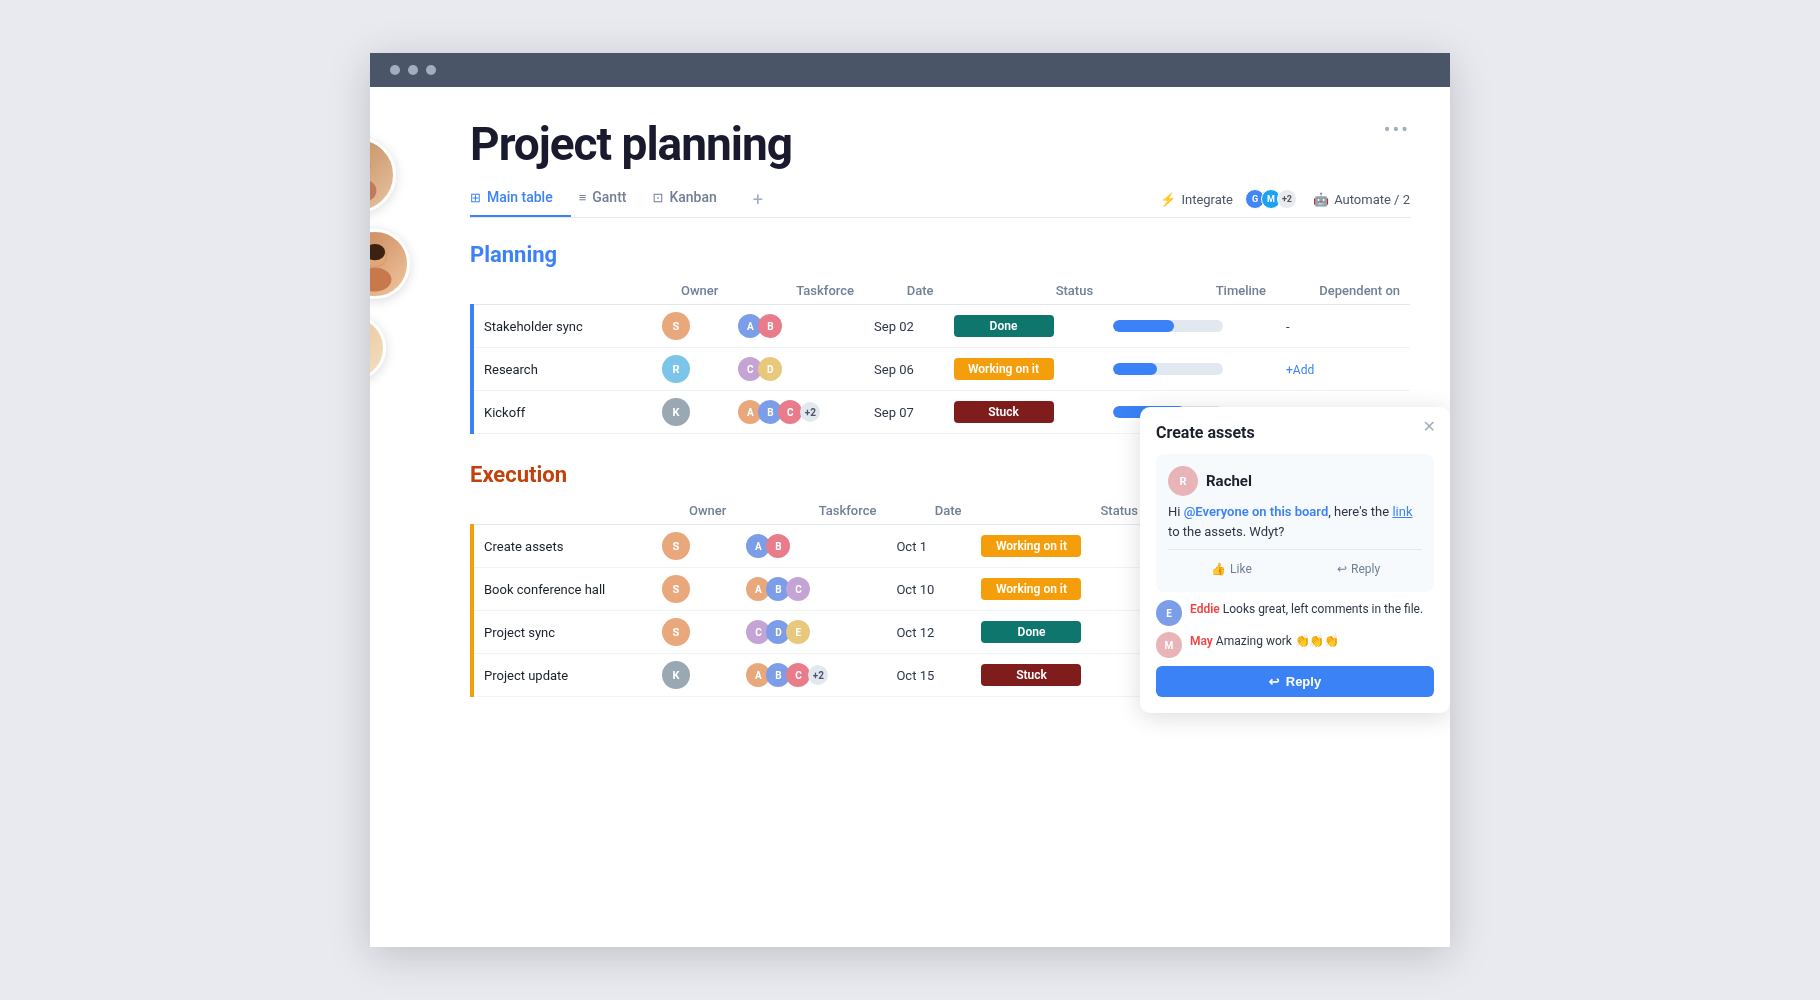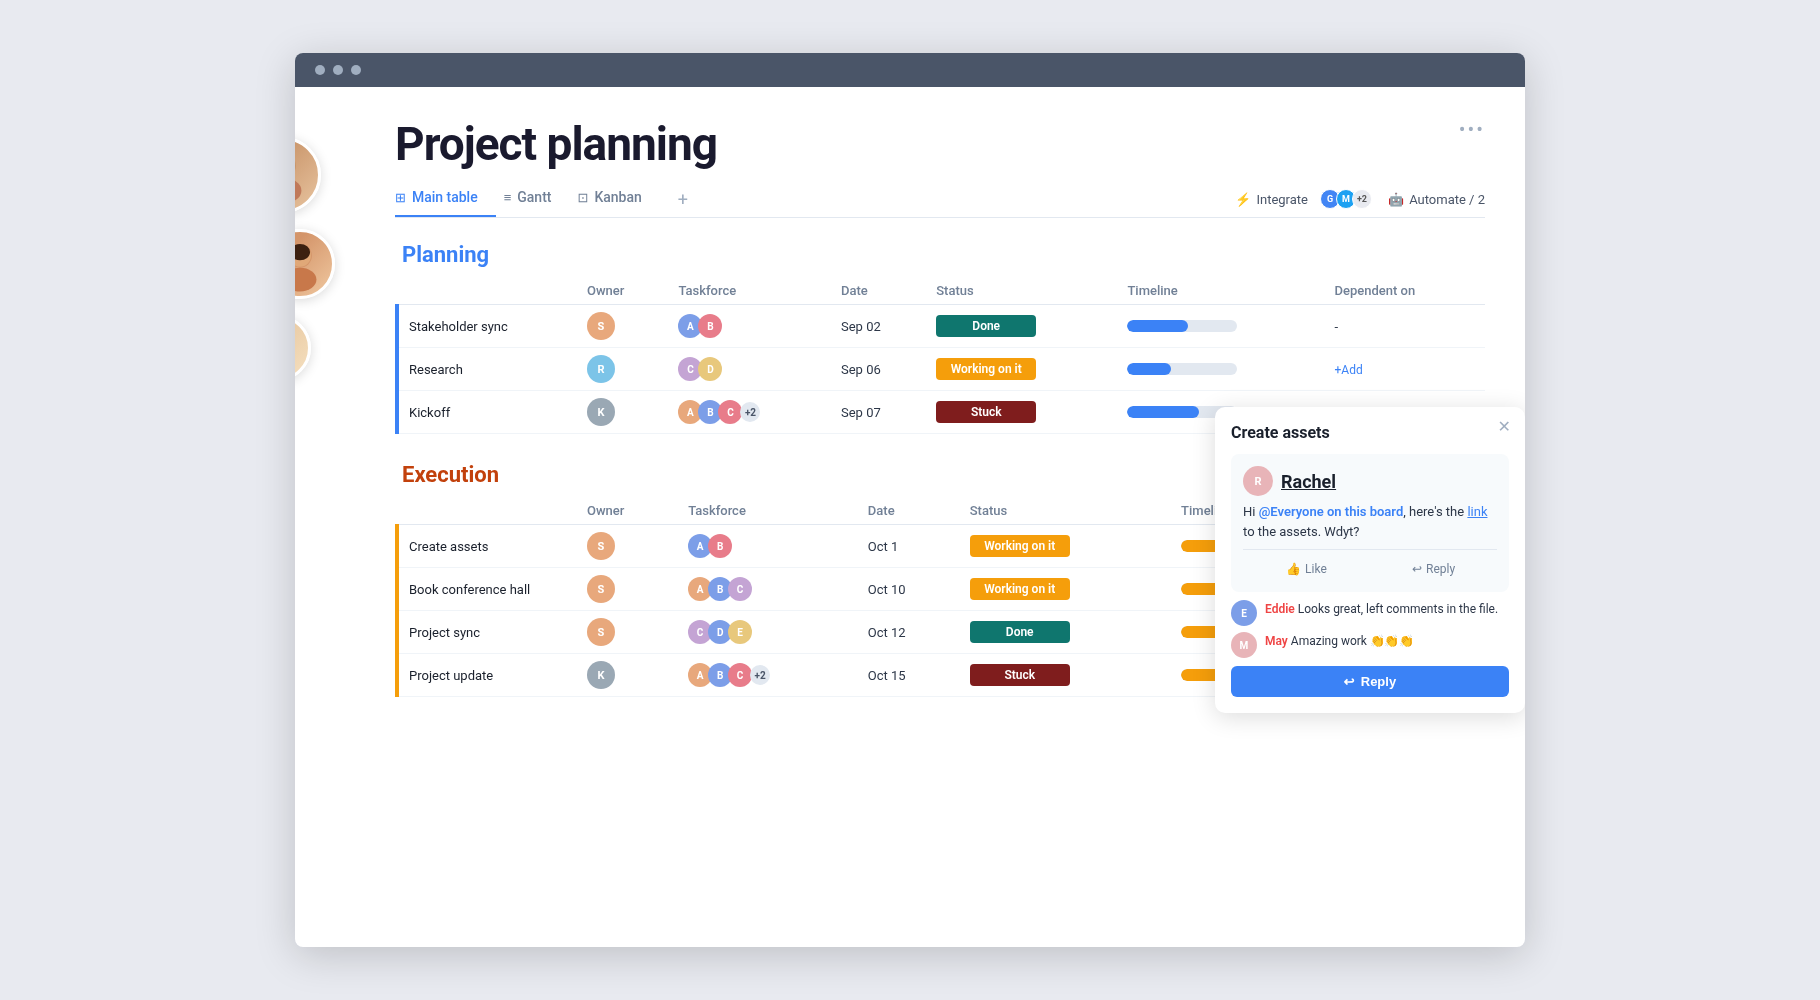--- a/index.html
+++ b/index.html
@@ -6,23 +6,23 @@
     body {
       background: #e8eaf0;
       font-family: -apple-system, BlinkMacSystemFont, 'Segoe UI', Roboto, sans-serif;
       display: flex;
       justify-content: center;
       align-items: center;
       min-height: 100vh;
       padding: 20px;
     }
     .browser-window {
-      width: 1230px;
+      width: 1080px;
       background: #fff;
-      border-radius: 8px;
+      border-radius: 0;
       box-shadow: 0 8px 40px rgba(0,0,0,0.18);
       overflow: hidden;
       position: relative;
     }
     .browser-bar {
       background: #4a5568;
       padding: 12px 20px;
       display: flex;
       align-items: center;
       gap: 8px;
@@ -139,33 +139,32 @@
       cursor: pointer;
     }
     
     .section {
       margin-bottom: 28px;
     }
     .section-title {
       font-size: 22px;
       font-weight: 700;
       margin-bottom: 10px;
-      margin-left: 7px;
     }
     .section-title.planning { color: #3b82f6; }
     .section-title.execution { color: #c2410c; }
     .table-wrap {
       width: 100%;
       border-collapse: collapse;
       font-size: 13px;
     }
     .table-wrap th {
       font-weight: 500;
       color: #718096;
-      text-align: left;
+      text-align: right;
       padding: 6px 10px;
       border-bottom: 1px solid #e2e8f0;
       white-space: nowrap;
     }
     .table-wrap td {
       padding: 7px 10px;
       border-bottom: 1px solid #f0f4f8;
       vertical-align: middle;
       color: #2d3748;
     }
@@ -285,23 +284,22 @@
       background: #e8b4b8;
       display: flex;
       align-items: center;
       justify-content: center;
       font-size: 11px;
       font-weight: 700;
       color: #fff;
     }
     .comment-author {
       font-weight: 700;
-      font-size: 18px;
+      font-size: 15px;
       color: #1a202c;
-      text-decoration: underline;
     }
     .comment-text {
       font-size: 13px;
       color: #2d3748;
       line-height: 1.5;
     }
     .comment-mention {
       color: #3b82f6;
       font-weight: 600;
     }

